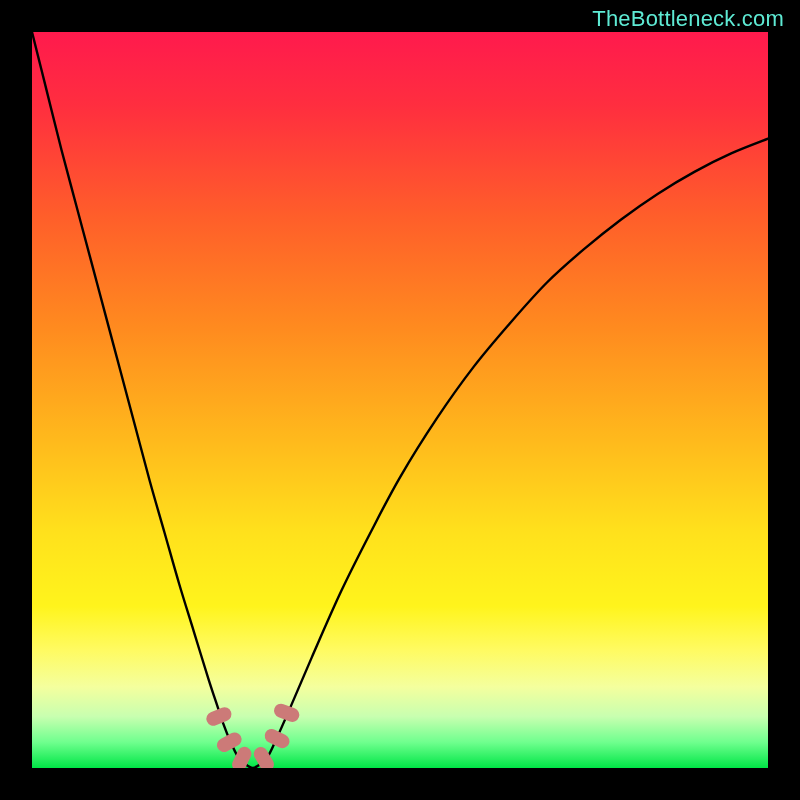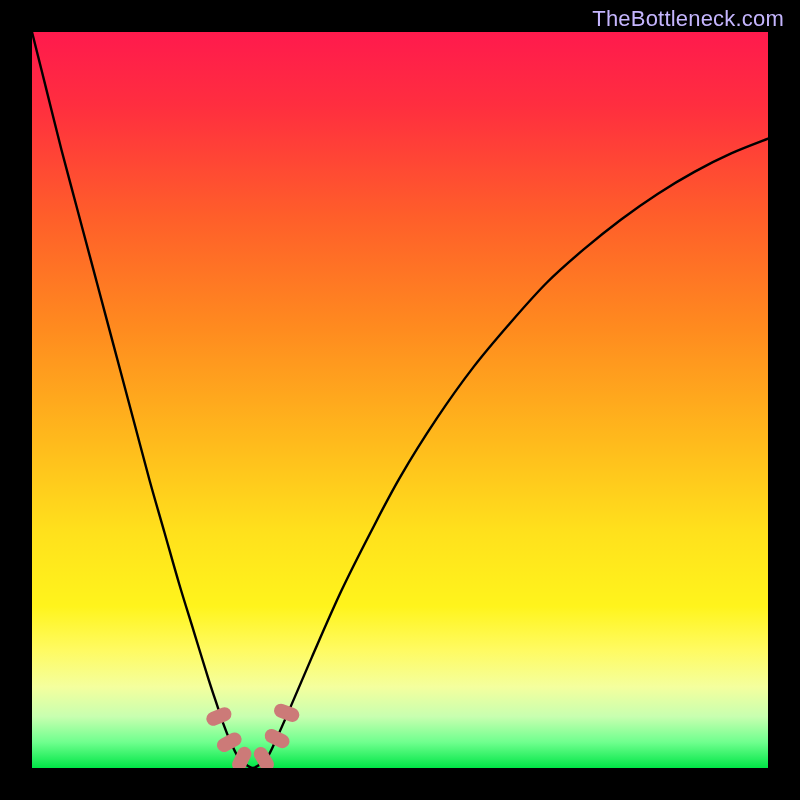--- a/index.html
+++ b/index.html
@@ -28,21 +28,21 @@
   .plot svg {
     position: absolute;
     left: 0; top: 0;
     width: 736px;
     height: 736px;
   }
   .watermark {
     position: absolute;
     top: 6px;
     right: 16px;
-    color: #c4b5fd;
+    color: #5eead4;
     font-size: 22px;
     letter-spacing: 0.2px;
     font-weight: 500;
   }
 </style>
 </head>
 <body>
 
 <div class="frame">
   <div class="plot">

